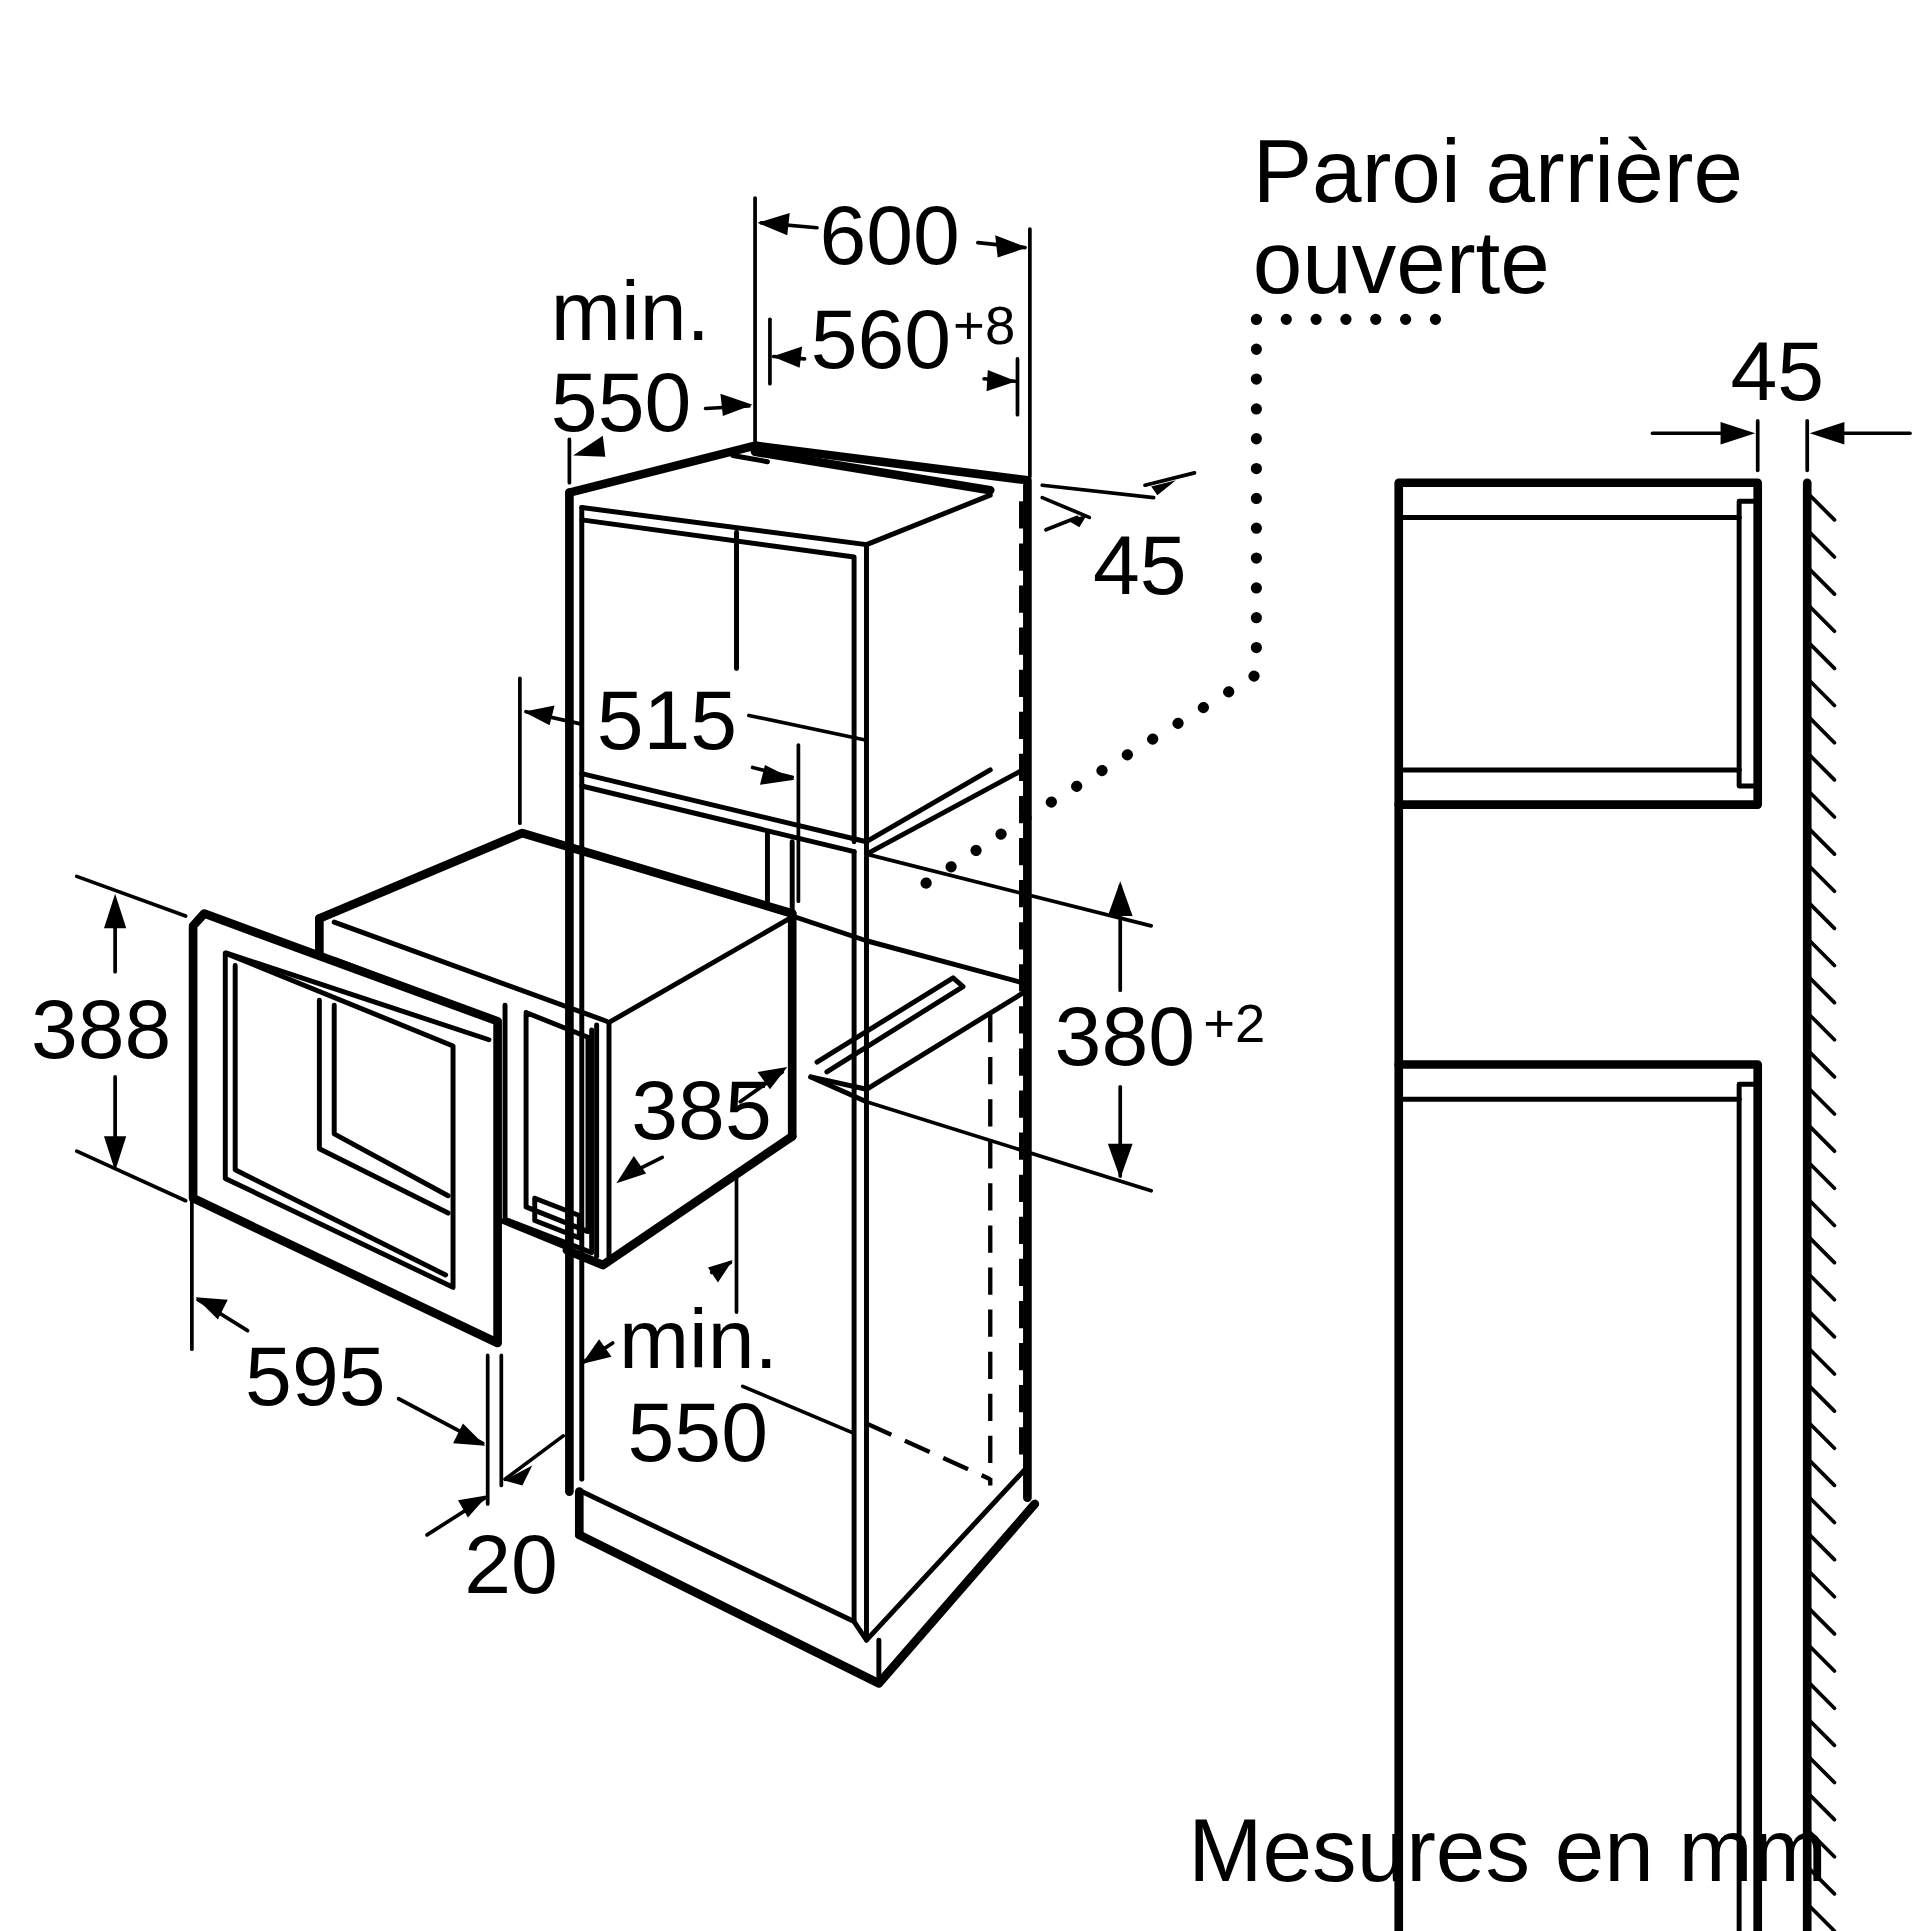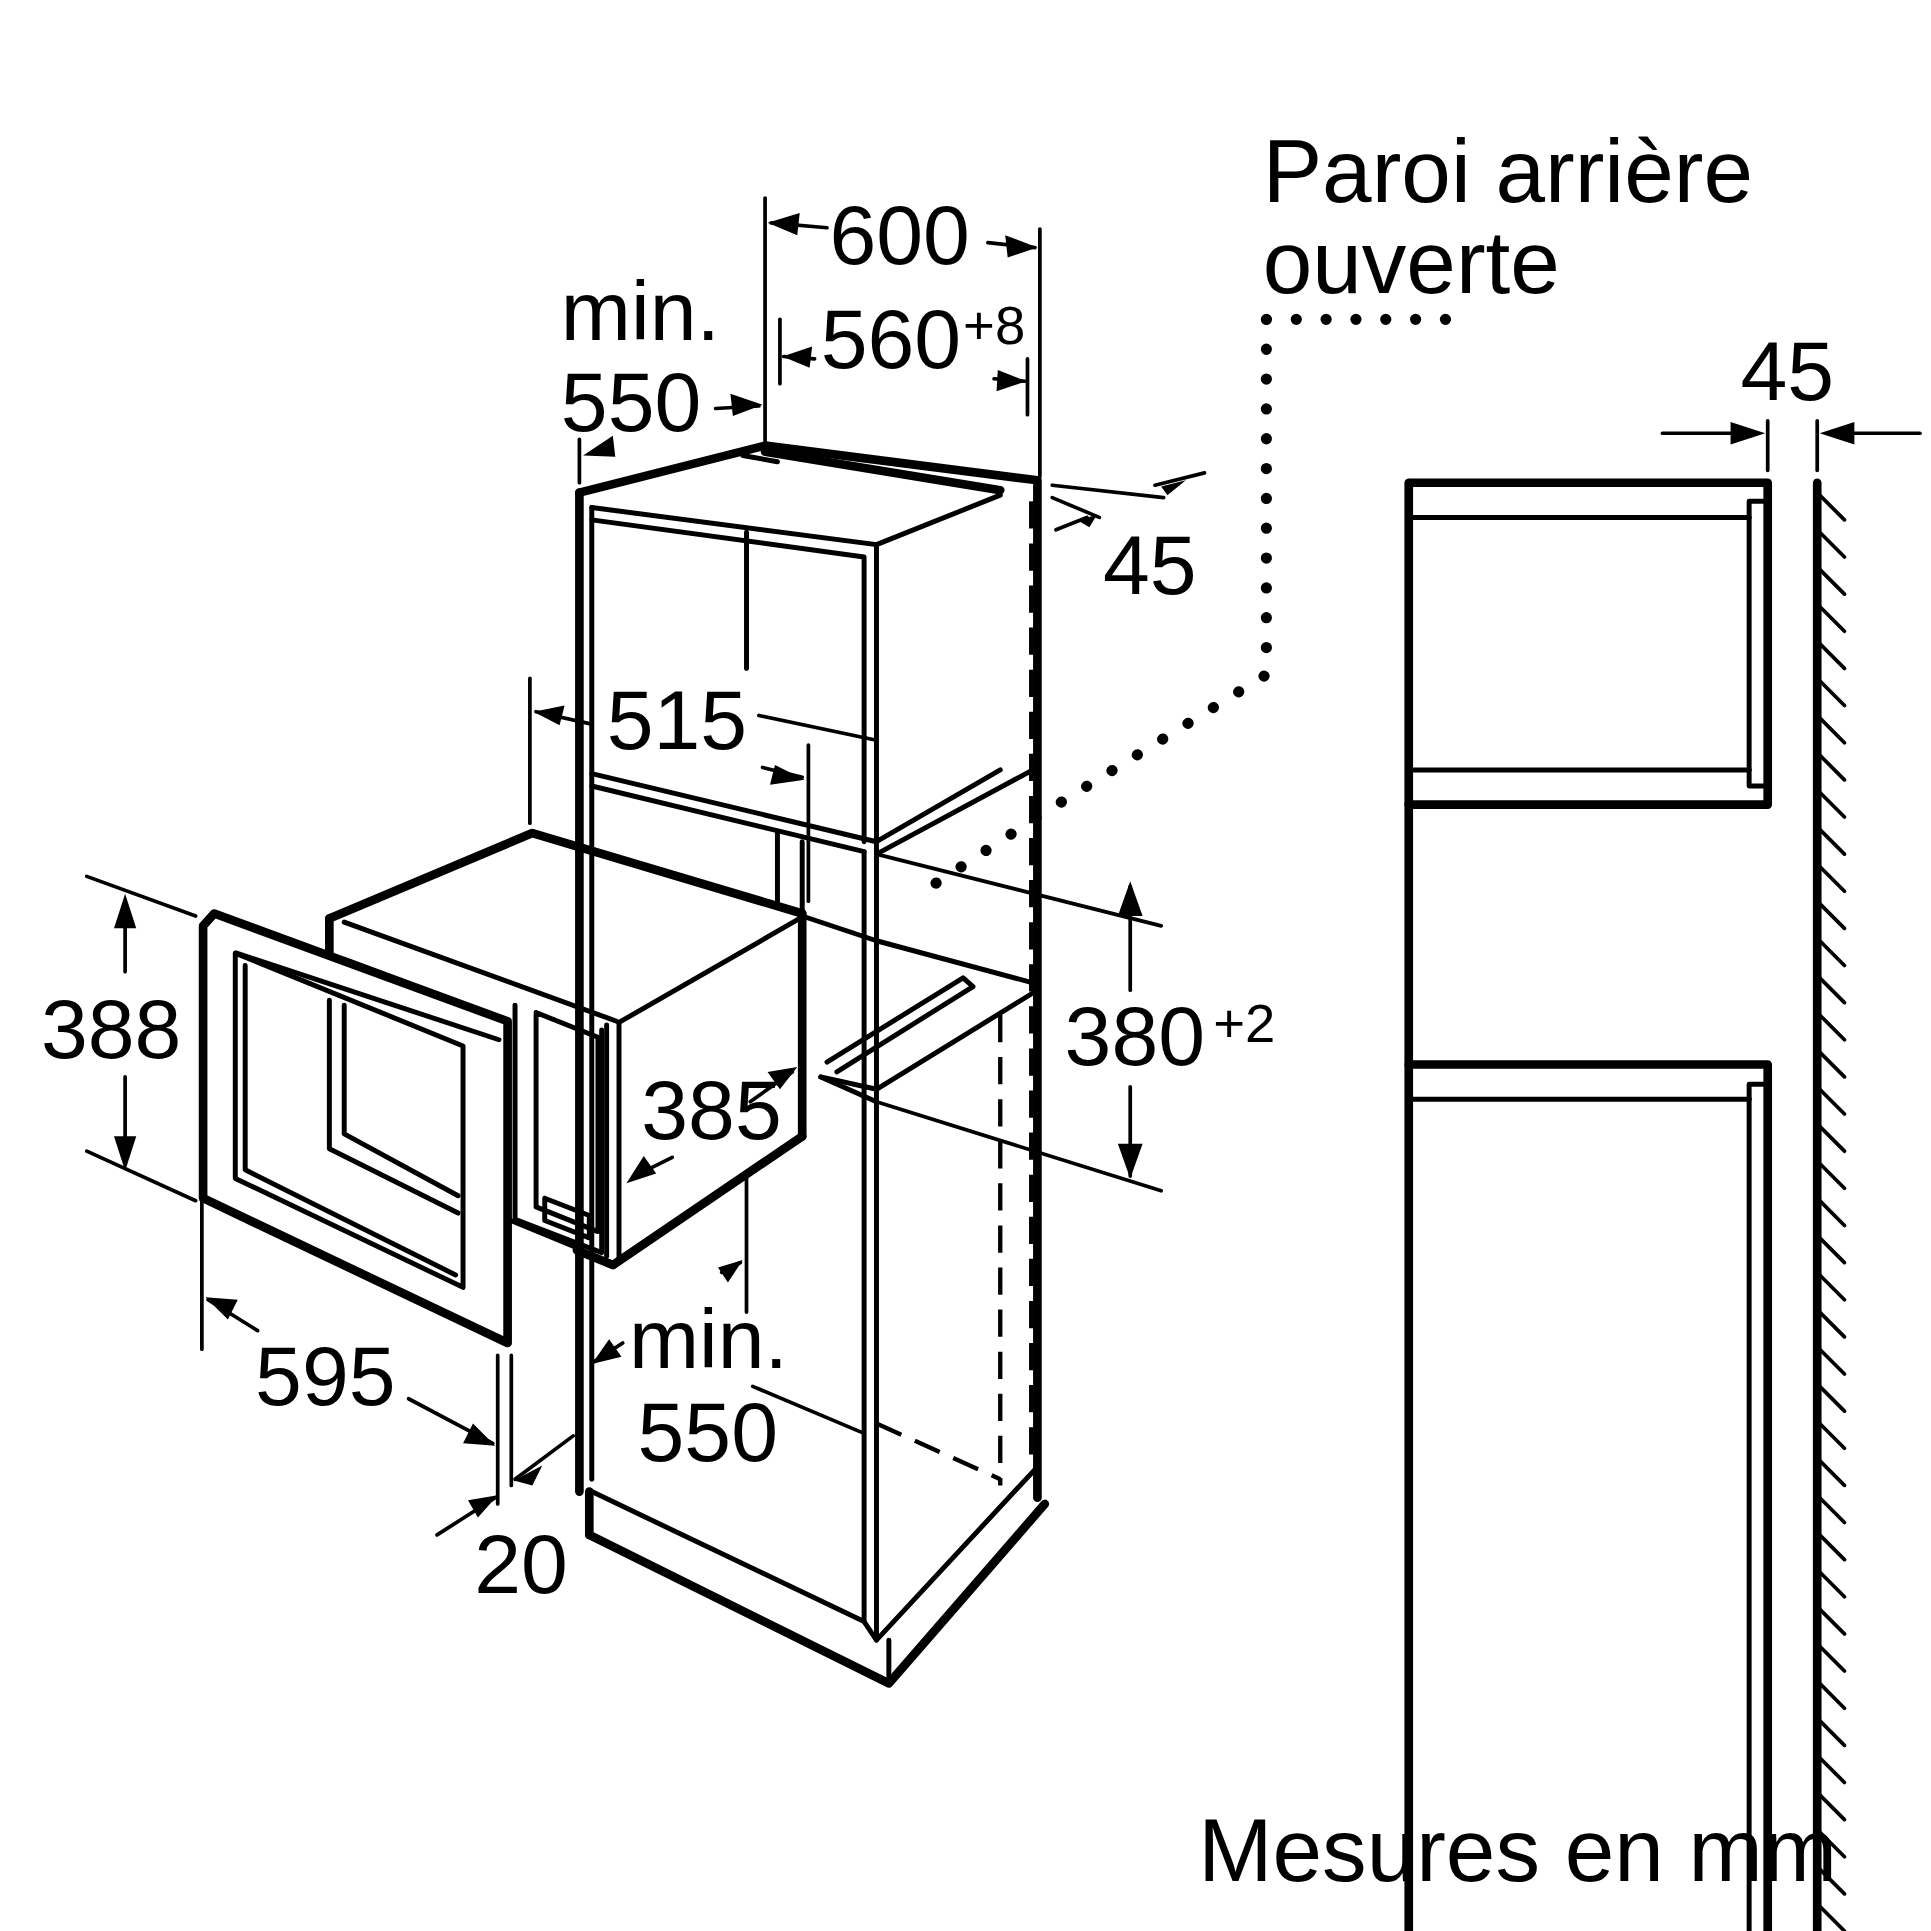--- a/index.html
+++ b/index.html
@@ -1,17 +1,17 @@
 <!DOCTYPE html>
 <html><head>
 <meta charset="utf-8">
 <style>
   html, body { margin:0; padding:0; background:#ffffff; }
   body { width:1931px; height:1931px; overflow:hidden; }
-  #stage { position:absolute; left:10px; top:0; width:1602px; height:1931px;text-align:right; }
+  #stage { position:absolute; left:0; top:0; width:1602px; height:1931px;text-align:right; }
   svg text { font-family: "Liberation Sans", sans-serif; fill:#000; }
   .thick { stroke:#000; stroke-width:7; fill:none; stroke-linecap:round; stroke-linejoin:round; }
   .med { stroke:#000; stroke-width:4; fill:none; stroke-linecap:round; stroke-linejoin:round; }
   .thin { stroke:#000; stroke-width:3; fill:none; stroke-linecap:round; }
   .dash { stroke:#000; stroke-width:3.5; fill:none; stroke-dasharray:22 12; }
   .dots { stroke:#000; stroke-width:9; fill:none; stroke-linecap:round; stroke-dasharray:0.1 24; }
   .arrow { fill:#000; stroke:none; }
   .dim { font-size:68px; }
   .sup { font-size:44px; }
   .label { font-size:72px; }

